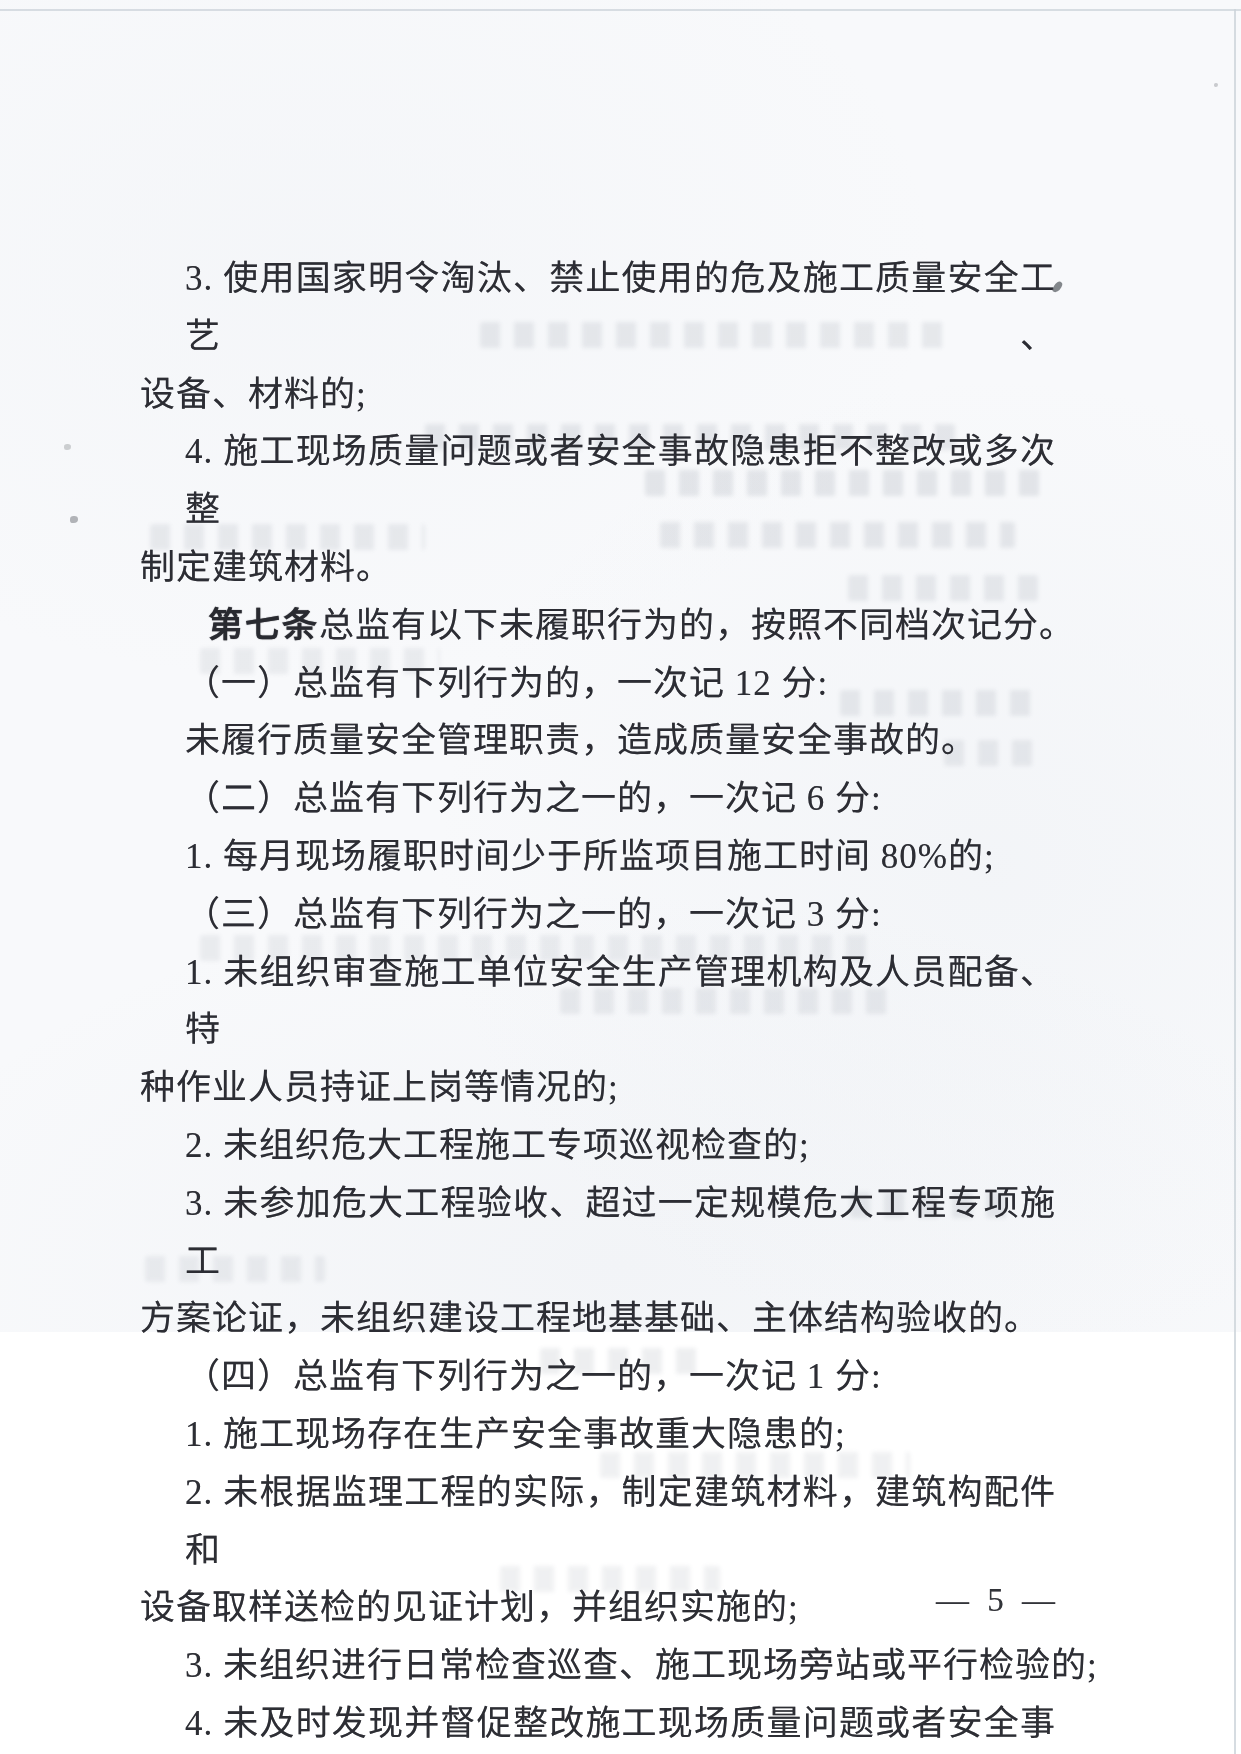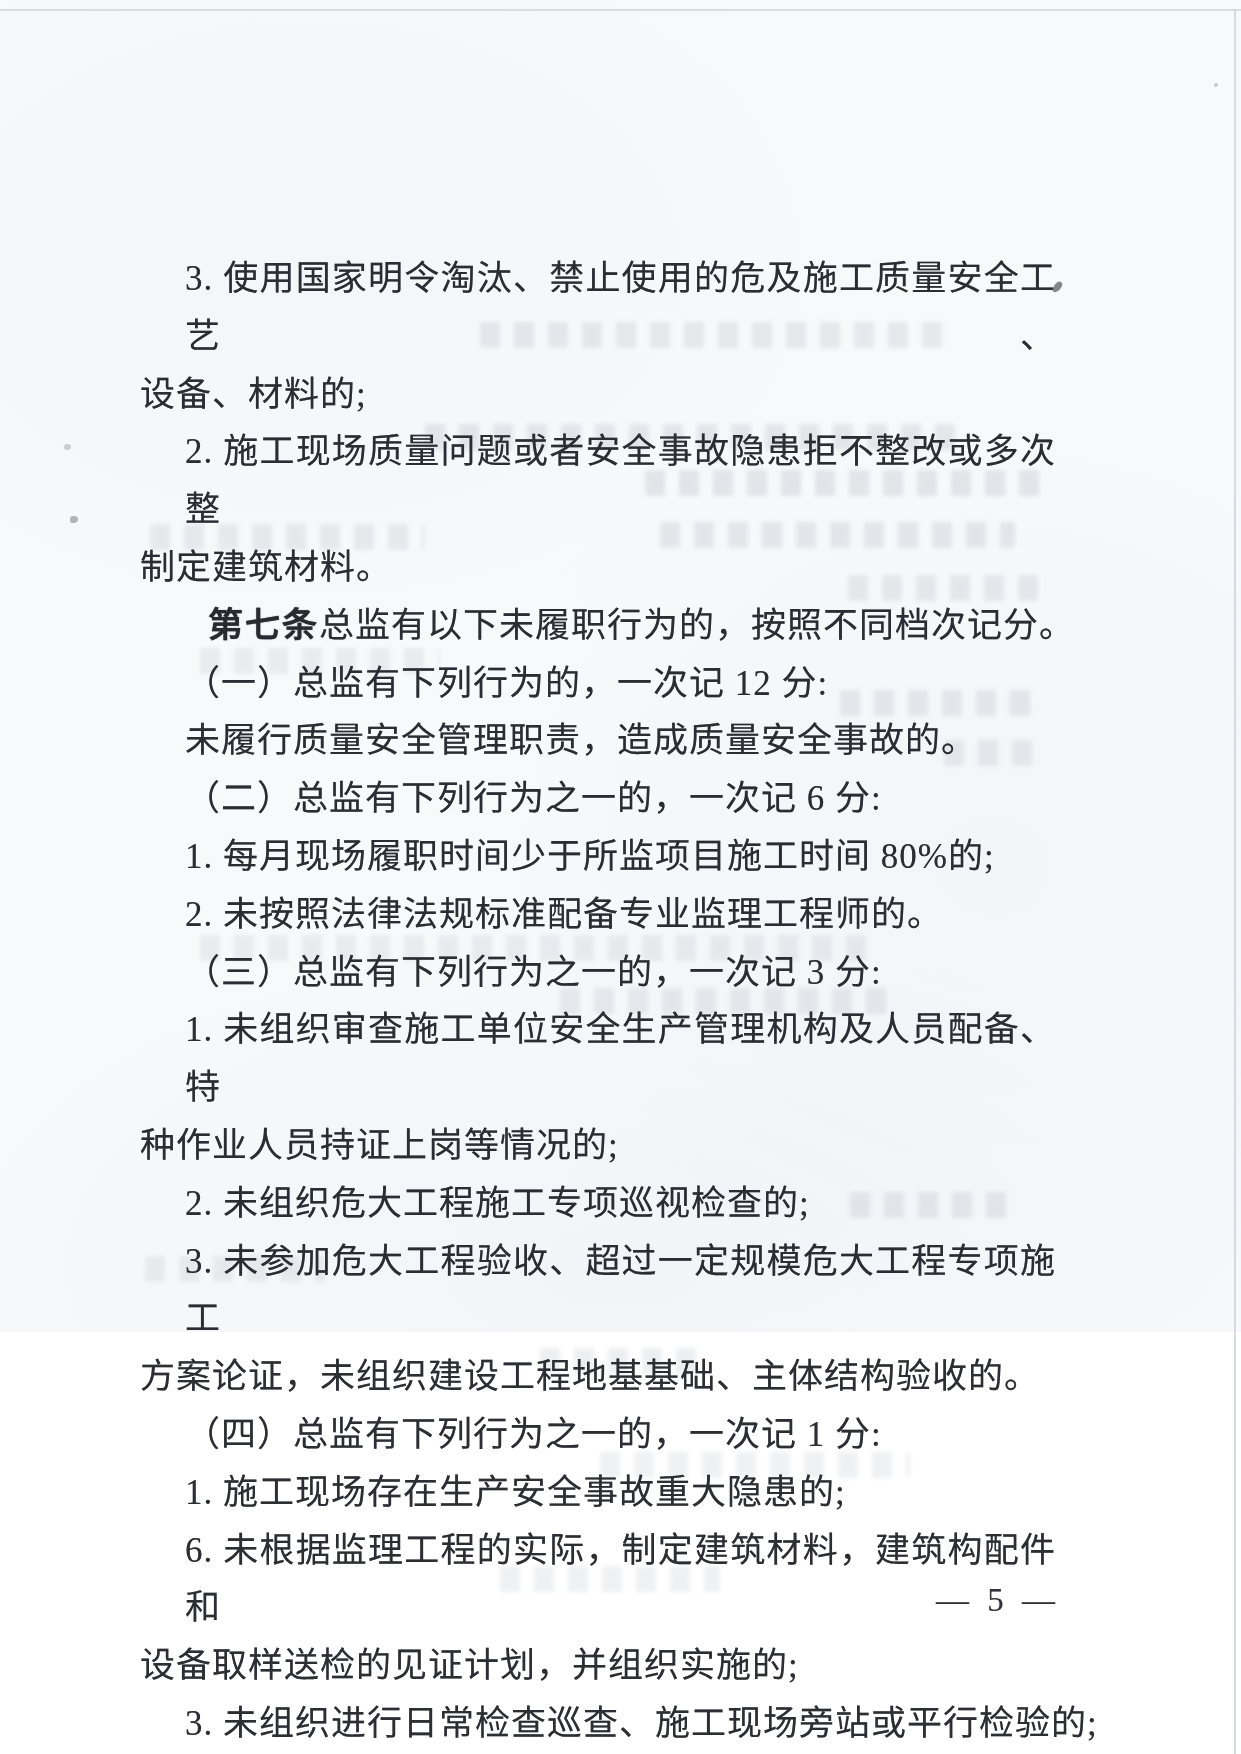--- a/index.html
+++ b/index.html
@@ -86,37 +86,36 @@
       <div class="ghost" style="left: 850px; top: 1192px; width: 170px; opacity: 0.11;"></div>
       <div class="ghost" style="left: 145px; top: 1256px; width: 180px; opacity: 0.09;"></div>
       <div class="ghost" style="left: 540px; top: 1348px; width: 170px; opacity: 0.1;"></div>
       <div class="ghost" style="left: 600px; top: 1452px; width: 310px; opacity: 0.09;"></div>
       <div class="ghost" style="left: 500px; top: 1566px; width: 220px; opacity: 0.09;"></div>
     </div>
 
   <main class="doc-body" id="doc-body">
       <div class="line indent fill">3. 使用国家明令淘汰、禁止使用的危及施工质量安全工艺、</div>
       <div class="line">设备、材料的;</div>
-      <div class="line indent fill">2. 施工现场质量问题或者安全事故隐患拒不整改或多次整</div>
+      <div class="line indent fill">4. 施工现场质量问题或者安全事故隐患拒不整改或多次整</div>
       <div class="line">制定建筑材料。</div>
       <div class="line indent article"><b>第七条</b><span>总监有以下未履职行为的，按照不同档次记分。</span></div>
       <div class="line indent">（一）总监有下列行为的，一次记 12 分:</div>
       <div class="line indent">未履行质量安全管理职责，造成质量安全事故的。</div>
       <div class="line indent">（二）总监有下列行为之一的，一次记 6 分:</div>
       <div class="line indent">1. 每月现场履职时间少于所监项目施工时间 80%的;</div>
-      <div class="line indent">2. 未按照法律法规标准配备专业监理工程师的。</div>
       <div class="line indent">（三）总监有下列行为之一的，一次记 3 分:</div>
       <div class="line indent fill">1. 未组织审查施工单位安全生产管理机构及人员配备、特</div>
       <div class="line">种作业人员持证上岗等情况的;</div>
       <div class="line indent">2. 未组织危大工程施工专项巡视检查的;</div>
       <div class="line indent fill">3. 未参加危大工程验收、超过一定规模危大工程专项施工</div>
       <div class="line">方案论证，未组织建设工程地基基础、主体结构验收的。</div>
       <div class="line indent">（四）总监有下列行为之一的，一次记 1 分:</div>
       <div class="line indent">1. 施工现场存在生产安全事故重大隐患的;</div>
-      <div class="line indent fill">6. 未根据监理工程的实际，制定建筑材料，建筑构配件和</div>
+      <div class="line indent fill">2. 未根据监理工程的实际，制定建筑材料，建筑构配件和</div>
       <div class="line">设备取样送检的见证计划，并组织实施的;</div>
       <div class="line indent">3. 未组织进行日常检查巡查、施工现场旁站或平行检验的;</div>
       <div class="line indent fill">4. 未及时发现并督促整改施工现场质量问题或者安全事故</div>
     </main>
 
   <div class="pagenum">— 5 —</div>
 
   <i class="speck s1"></i>
   <i class="speck s2"></i>
   <i class="speck s3"></i>

